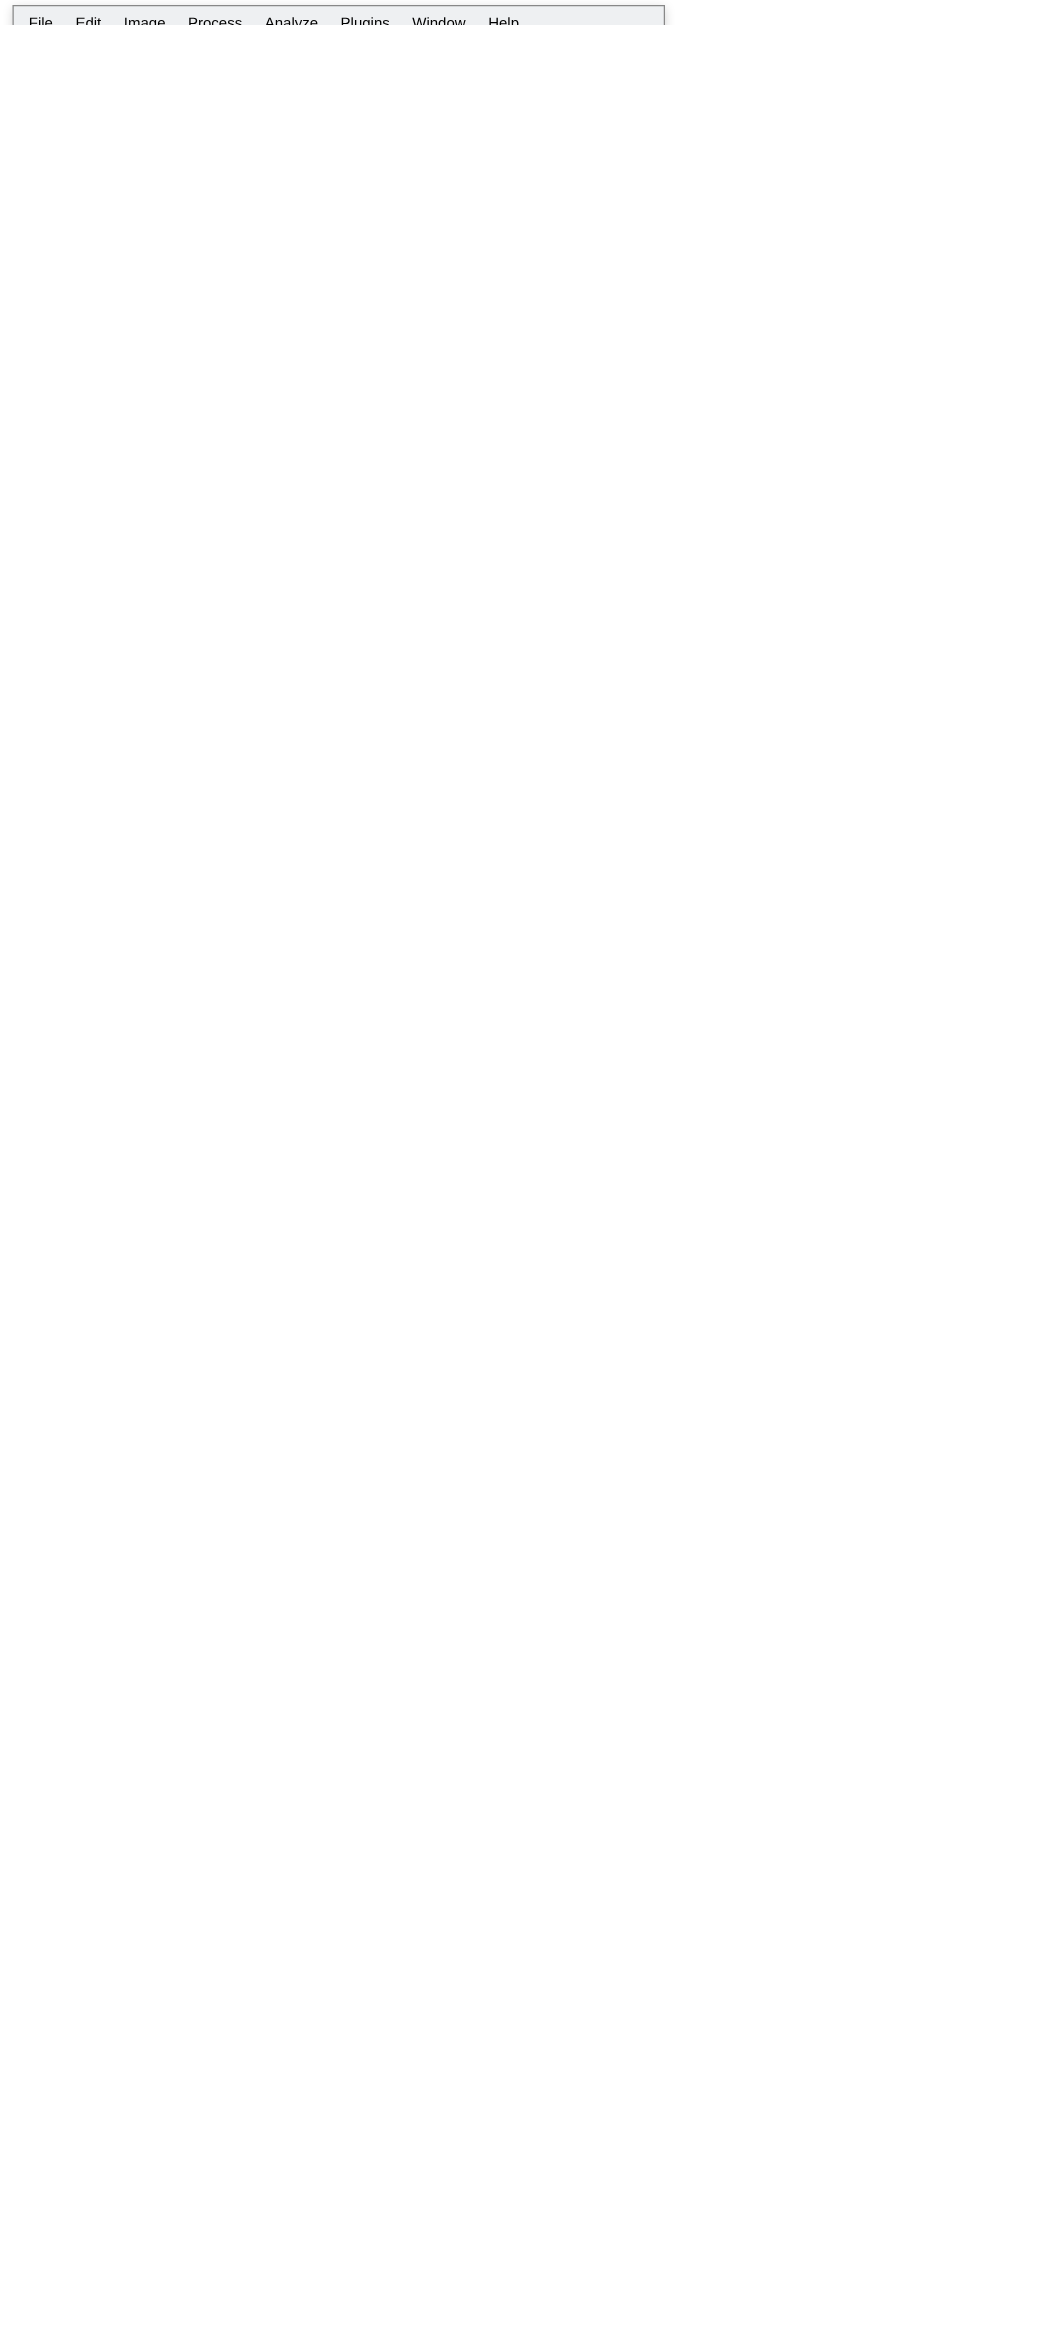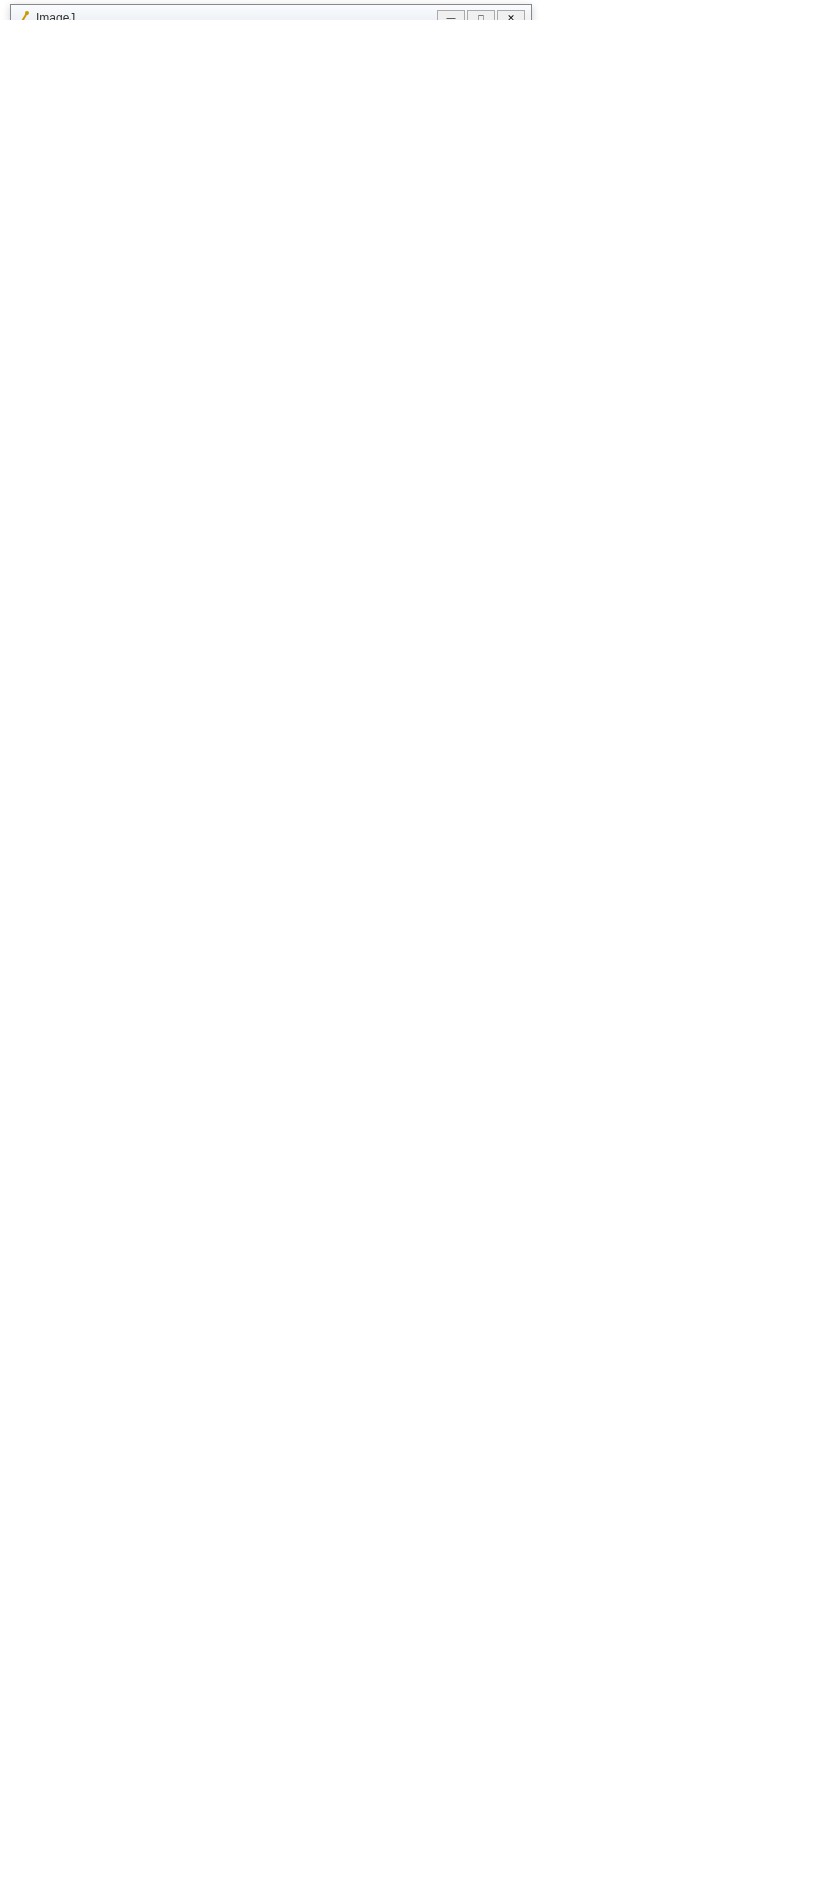--- a/index.html
+++ b/index.html
@@ -131,34 +131,20 @@
   }
   .slider { position: relative; height: 14px; margin: 2px 6px; }
   .slider .track { position:absolute; top:6px; left:0; right:0; height:3px; background:#ccc;}
   .slider .thumb2 { position:absolute; top:2px; width:28px; height:10px; background:#ddd; border:1px solid #888; }
   svg { display: block; }
 </style>
 </head>
 <body>
 
 <div class="window" style="left:10px; top:4px; width:520px;">
-  <div class="titlebar">
-    <span class="icon">
-      <svg width="14" height="14">
-          <path d="M4 12 L10 2" stroke="#c90" stroke-width="2"></path>
-          <circle cx="10" cy="2" r="2" fill="#c90"></circle>
-        </svg>
-    </span>
-    <span class="title">ImageJ</span>
-    <div class="winbtns">
-      <div class="winbtn">―</div>
-      <div class="winbtn">□</div>
-      <div class="winbtn">✕</div>
-    </div>
-  </div>
   <div class="menubar">
     <span>File</span>
     <span>Edit</span>
     <span>Image</span>
     <span>Process</span>
     <span>Analyze</span>
     <span>Plugins</span>
     <span>Window</span>
     <span>Help</span>
   </div>

